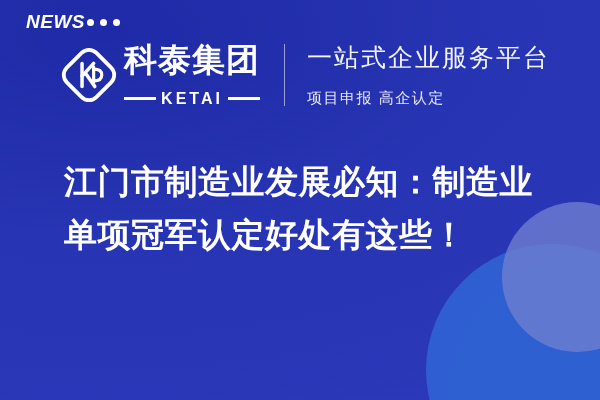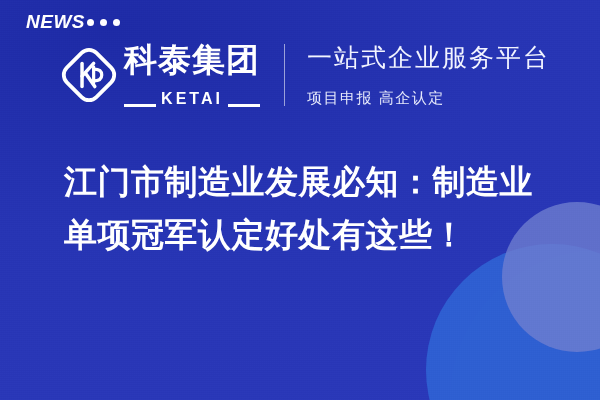--- a/index.html
+++ b/index.html
@@ -128,21 +128,21 @@
     font-weight: bold;
     font-size: 33px;
     line-height: 1.02;
     color: #ffffff;
     letter-spacing: 1px;
     white-space: nowrap;
   }
   .logo-en {
     margin-top: 14px;
     display: flex;
-    align-items: flex-end;
+    align-items: center;
     gap: 5px;
     width: 100%;
   }
   .logo-en .rule {
     flex: 1 1 auto;
     height: 3px;
     background: #ffffff;
   }
   .logo-en .txt {
     font-weight: bold;

